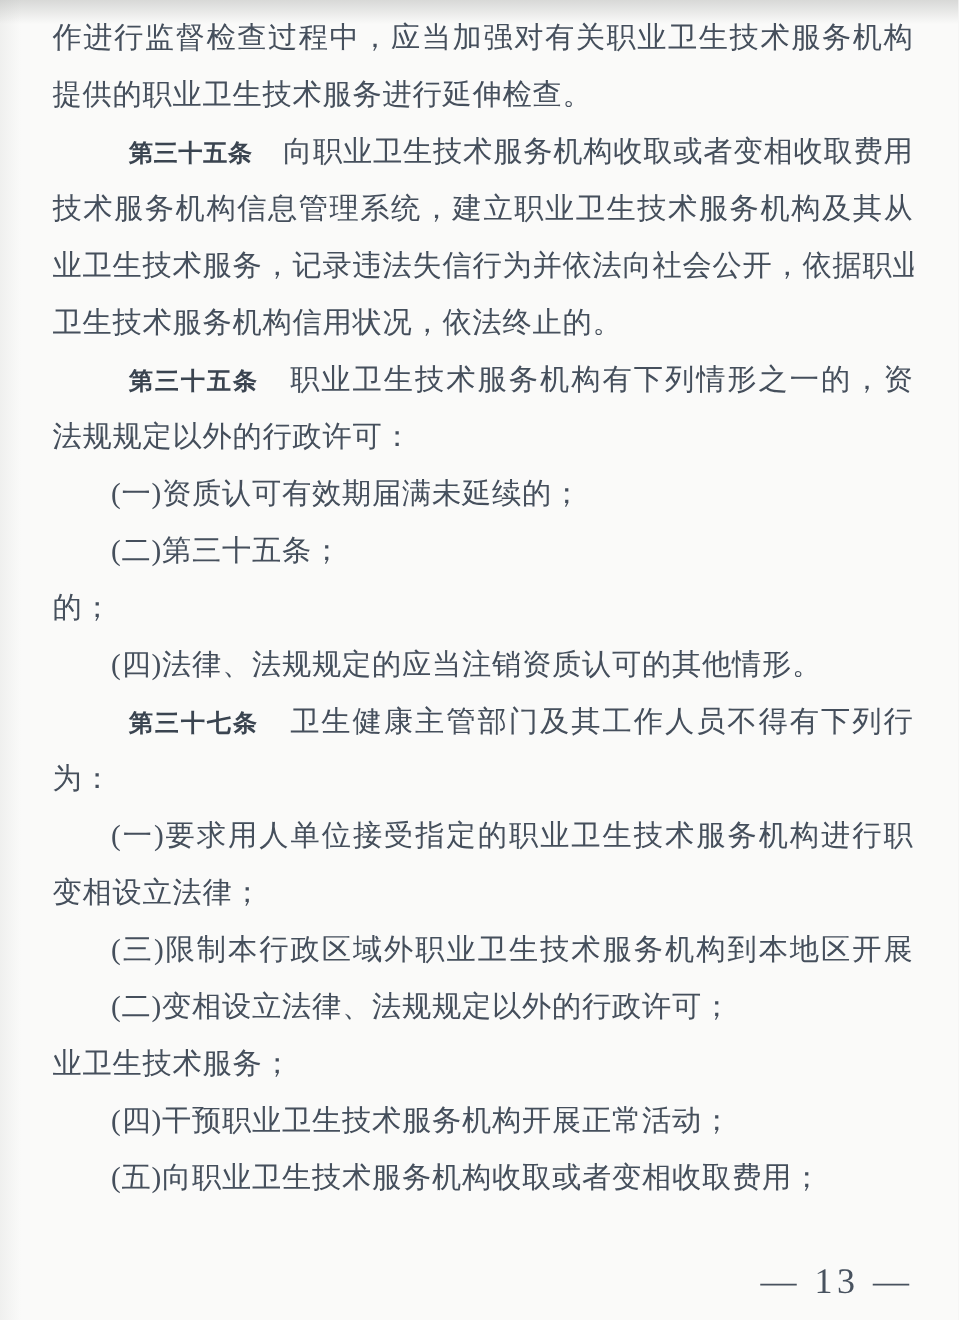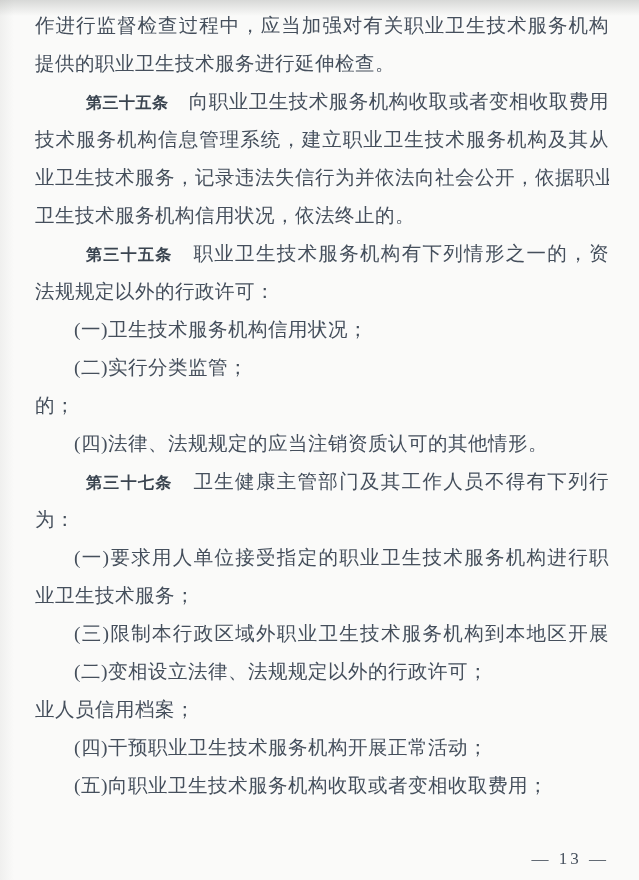--- a/index.html
+++ b/index.html
@@ -53,47 +53,47 @@
     color: #3a4450;
     font-family: "Liberation Sans", "DejaVu Sans", sans-serif;
     font-size: 16px;
     margin-left: 12px;
   }
 
   .page-footer {
     position: absolute;
     right: 30px;
     bottom: 11px;
-    font-size: 17px;
+    font-size: 24px;
     letter-spacing: 3px;
     color: #48525f;
   }
 </style>
 </head>
 <body>
 
 <div class="page">
   <div class="scan-shade"></div>
   <div class="text-block">
       <div class="line justify"><span class="seg">作进行监督检查过程中，应当加强对有关职业卫生技术服务机构</span></div>
       <div class="line"><span class="seg">提供的职业卫生技术服务进行延伸检查。</span></div>
       <div class="line justify indent"><span class="seg bold">第三十五条</span><span class="seg">　向职业卫生技术服务机构收取或者变相收取费用</span></div>
       <div class="line justify"><span class="seg">技术服务机构信息管理系统，建立职业卫生技术服务机构及其从</span></div>
       <div class="line justify"><span class="seg">业卫生技术服务，记录违法失信行为并依法向社会公开，依据职业</span></div>
       <div class="line"><span class="seg">卫生技术服务机构信用状况，依法终止的。</span></div>
       <div class="line justify indent"><span class="seg bold">第三十五条</span><span class="seg">　职业卫生技术服务机构有下列情形之一的，资</span></div>
       <div class="line"><span class="seg">法规规定以外的行政许可：</span></div>
-      <div class="line indent"><span class="seg">(一)卫生技术服务机构信用状况；</span></div>
-      <div class="line indent"><span class="seg">(二)实行分类监管；</span></div>
+      <div class="line indent"><span class="seg">(一)资质认可有效期届满未延续的；</span></div>
+      <div class="line indent"><span class="seg">(二)第三十五条；</span></div>
       <div class="line"><span class="seg">的；</span></div>
       <div class="line indent"><span class="seg">(四)法律、法规规定的应当注销资质认可的其他情形。</span></div>
       <div class="line justify indent"><span class="seg bold">第三十七条</span><span class="seg">　卫生健康主管部门及其工作人员不得有下列行</span></div>
       <div class="line"><span class="seg">为：</span></div>
       <div class="line justify indent"><span class="seg">(一)要求用人单位接受指定的职业卫生技术服务机构进行职</span></div>
-      <div class="line"><span class="seg">业卫生技术服务；</span></div>
+      <div class="line"><span class="seg">变相设立法律；</span></div>
       <div class="line justify indent"><span class="seg">(三)限制本行政区域外职业卫生技术服务机构到本地区开展</span></div>
       <div class="line indent"><span class="seg">(二)变相设立法律、法规规定以外的行政许可；</span></div>
-      <div class="line"><span class="seg">业人员信用档案；</span></div>
+      <div class="line"><span class="seg">业卫生技术服务；</span></div>
       <div class="line indent"><span class="seg">(四)干预职业卫生技术服务机构开展正常活动；</span></div>
       <div class="line indent"><span class="seg">(五)向职业卫生技术服务机构收取或者变相收取费用；</span></div>
     </div>
   <div class="page-footer">— 13 —</div>
 </div>
 
 </body></html>

